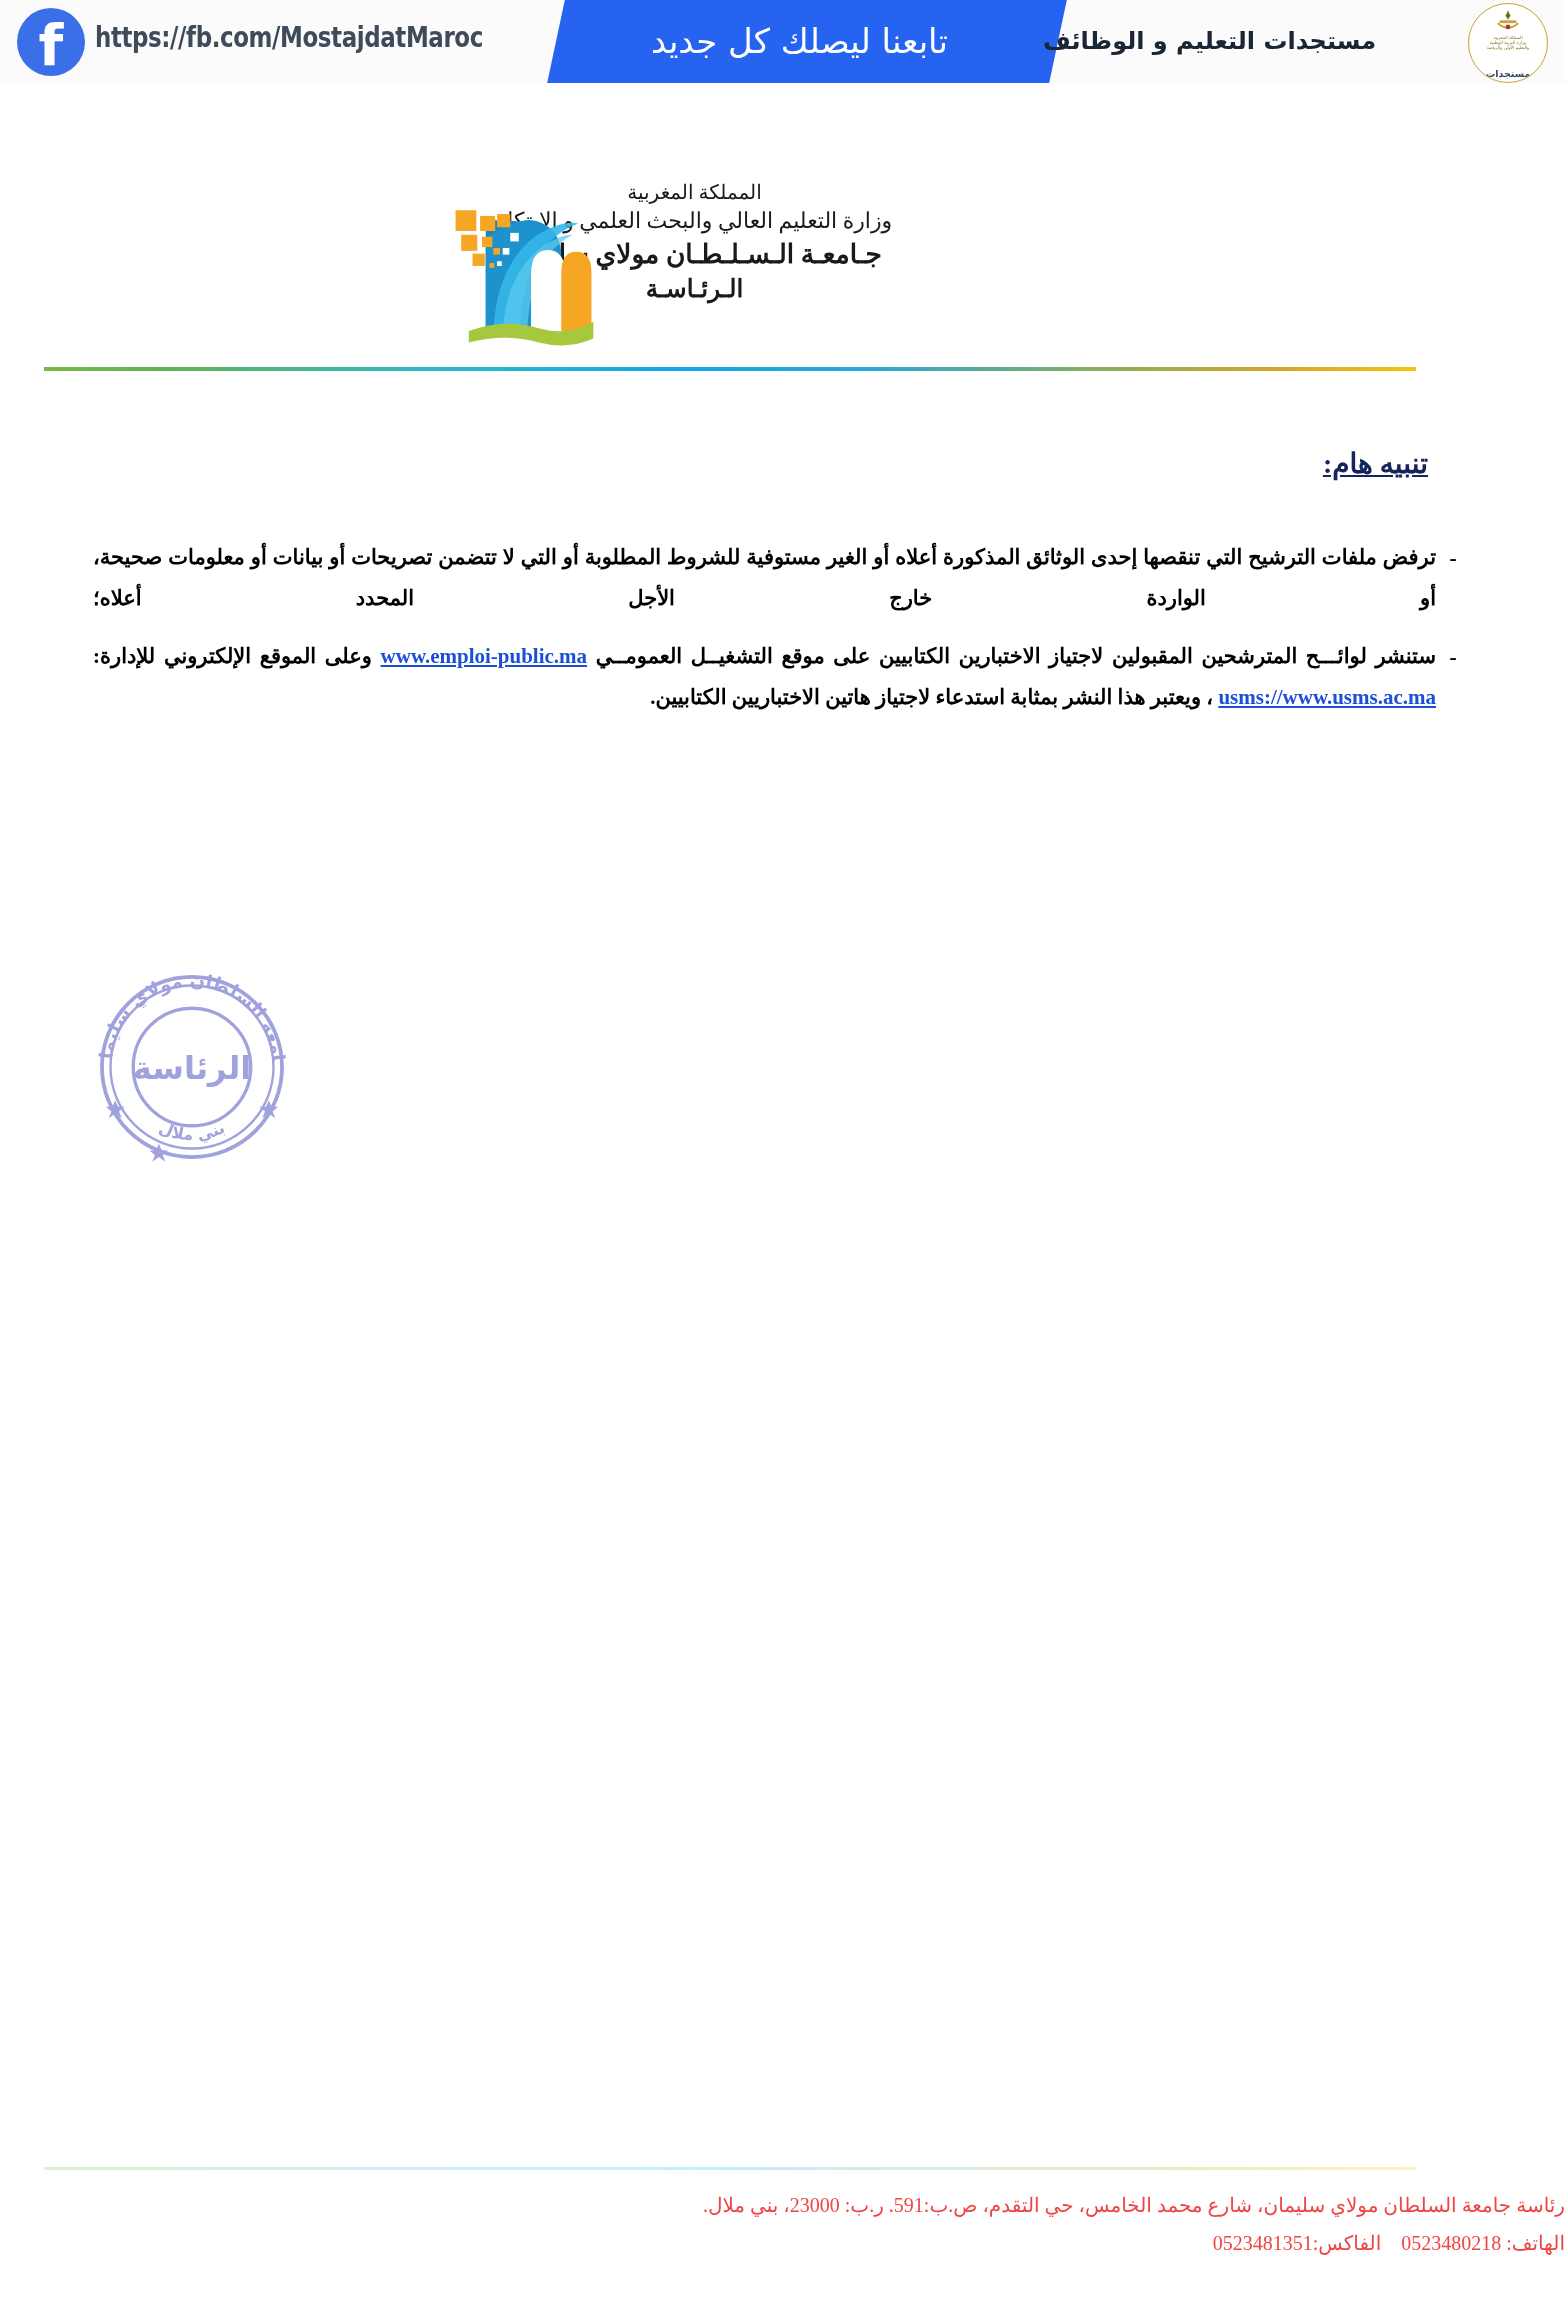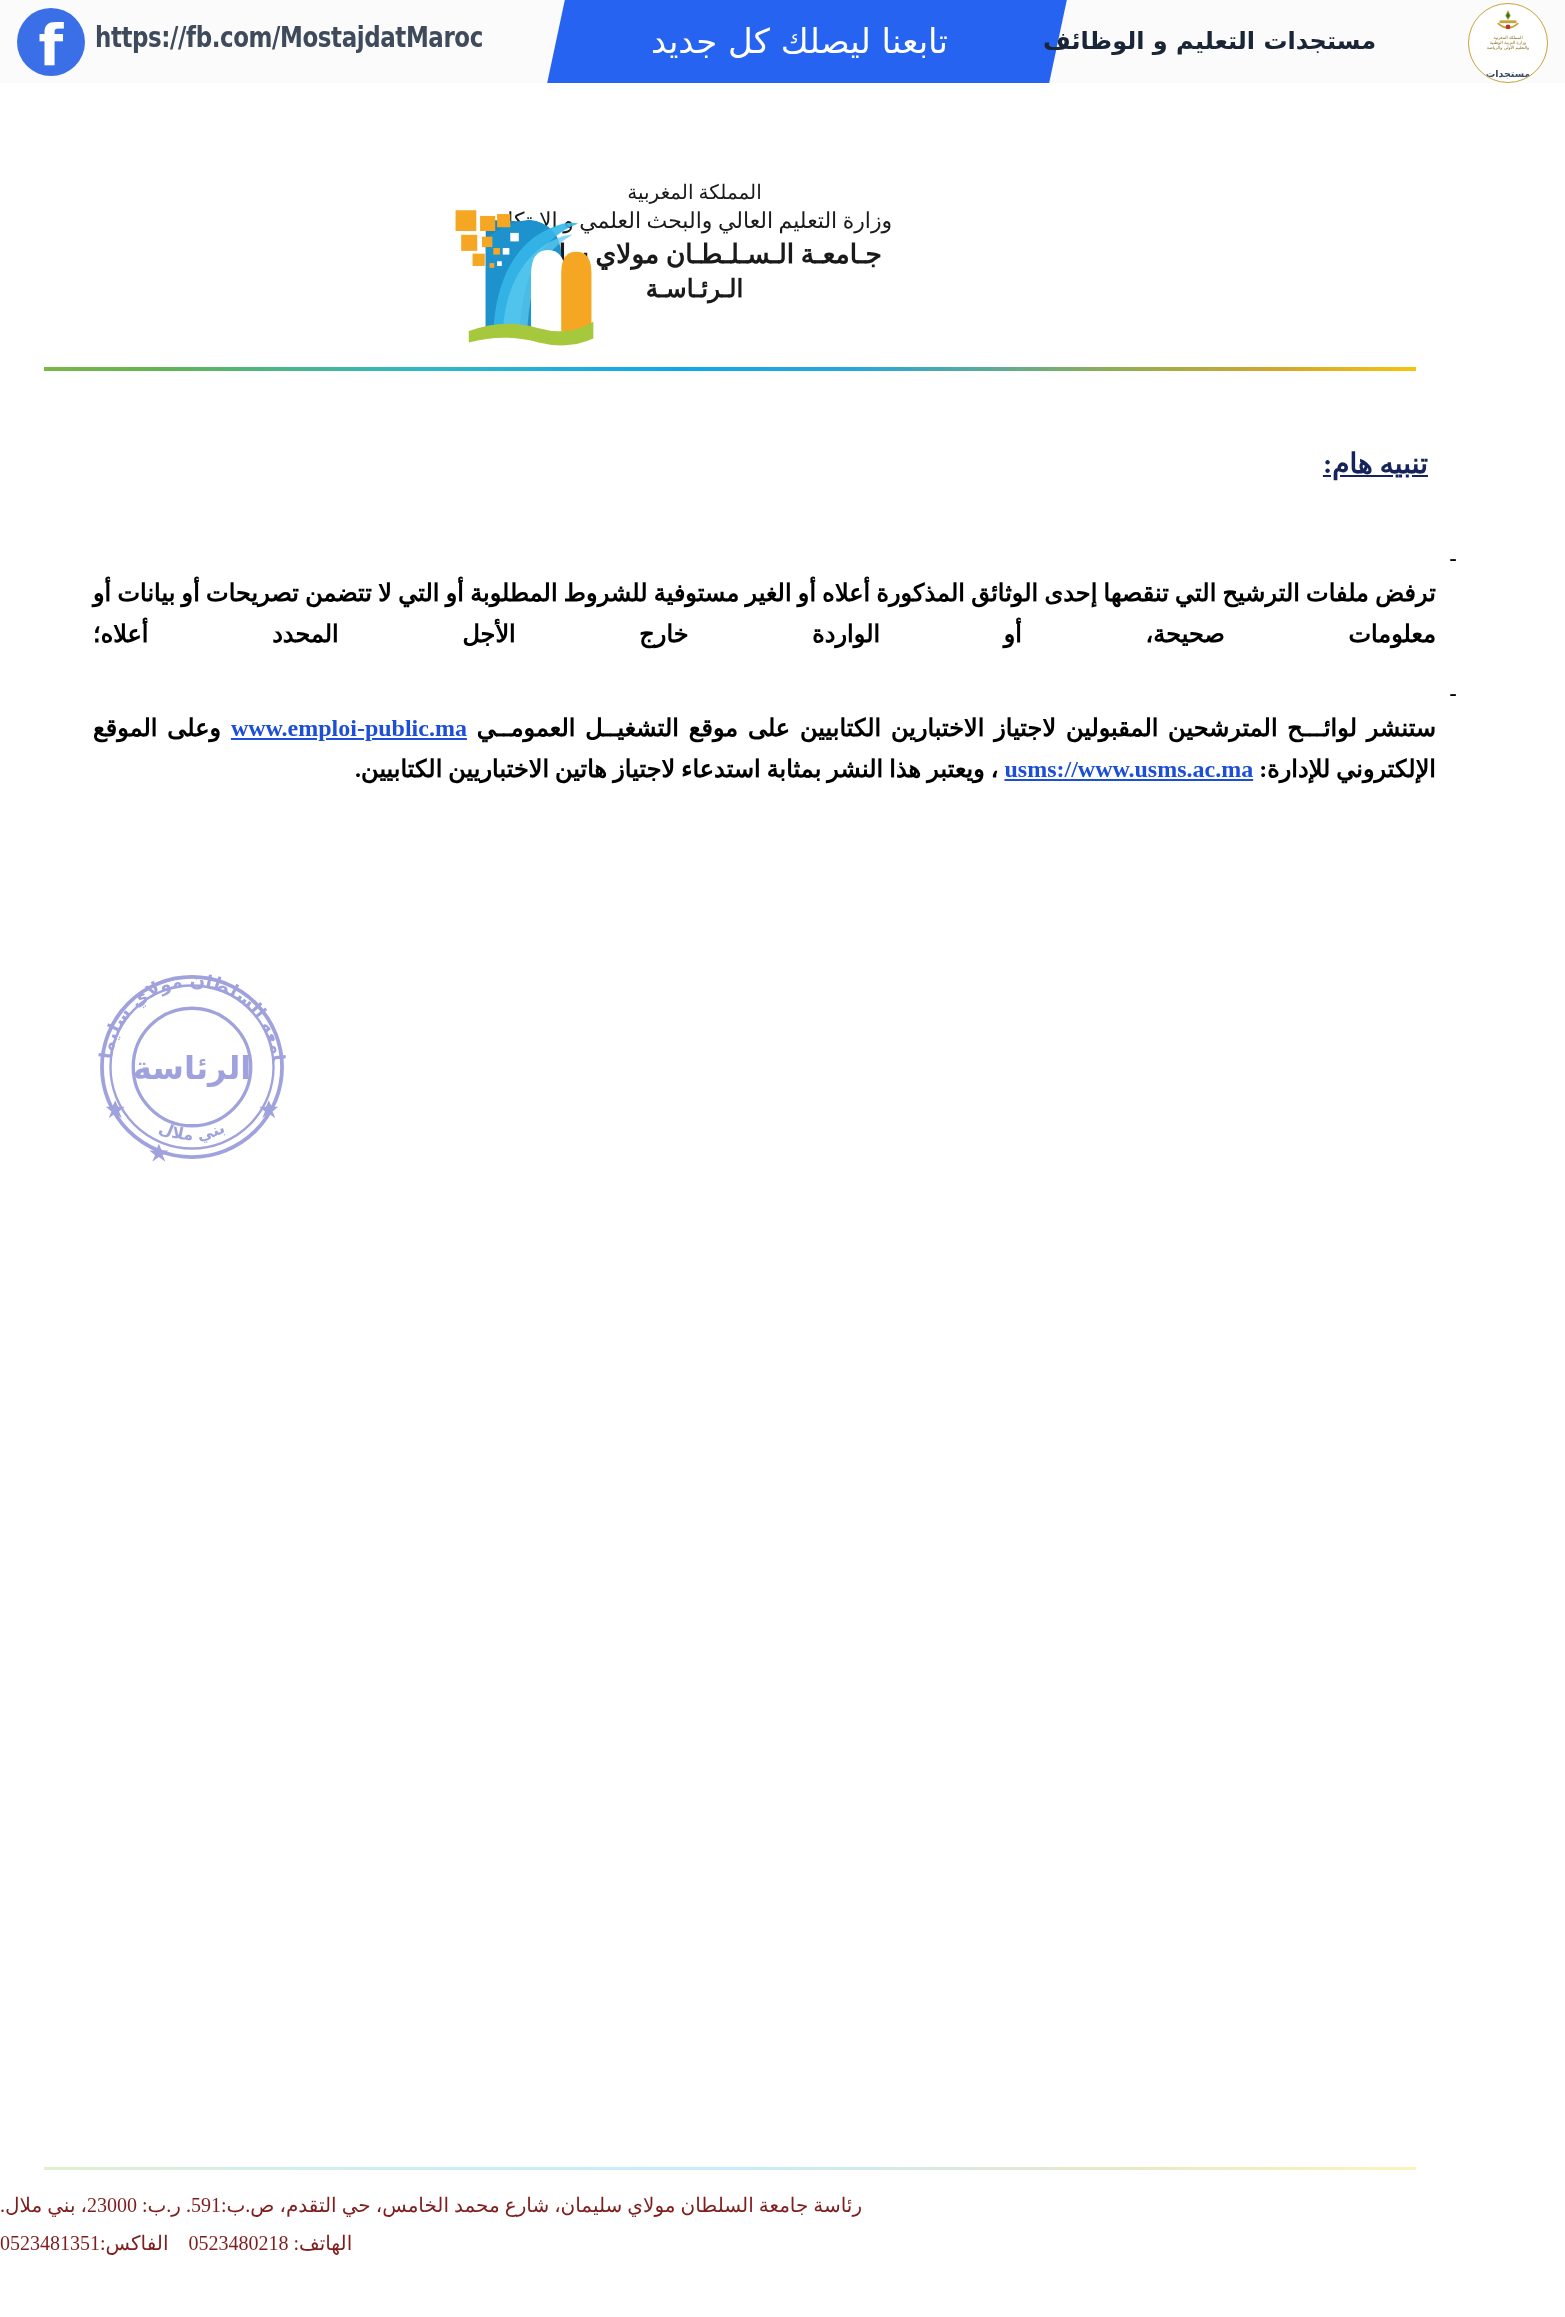--- a/index.html
+++ b/index.html
@@ -228,28 +228,27 @@
     width: 34px;
     flex: 0 0 34px;
     font-size: 23px;
     line-height: 42px;
     color: #000;
     text-align: center;
     font-family: "Liberation Sans", sans-serif;
   }
   .notice-body {
     flex: 1 1 auto;
-    font-size: 24px;
+    font-size: 21px;
     line-height: 41px;
     font-weight: bold;
     color: #000000;
     text-align: justify;
     text-align-last: justify;
     direction: rtl;
-    margin-top: 36px;
   }
   .notice-body.lastline-right {
     text-align-last: right;
   }
   .link {
     color: #1d4ed8;
     text-decoration: underline;
     direction: ltr;
     unicode-bidi: embed;
     display: inline-block;
@@ -265,23 +264,23 @@
     height: 218px;
     opacity: 0.72;
   }
 
   
   .footer {
     position: absolute;
     left: 0;
     right: 0;
     top: 2103px;
-    text-align: left;
-    direction: rtl;
-    color: #7f1d1d;
+    text-align: right;
+    direction: rtl;
+    color: #ef4444;
   }
   .footer-line {
     font-size: 20px;
     line-height: 38px;
   }
   .footer-line.ltrnums { direction: rtl; }
 
   .nowrap { white-space: nowrap; }
 </style>
 </head>

